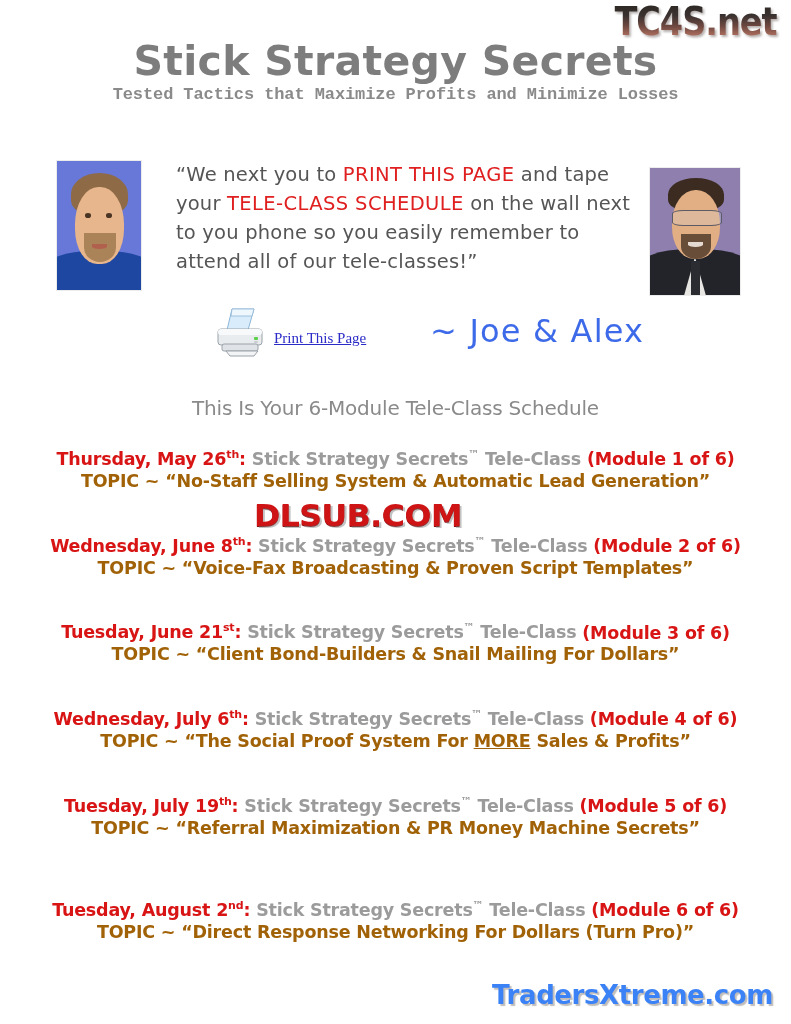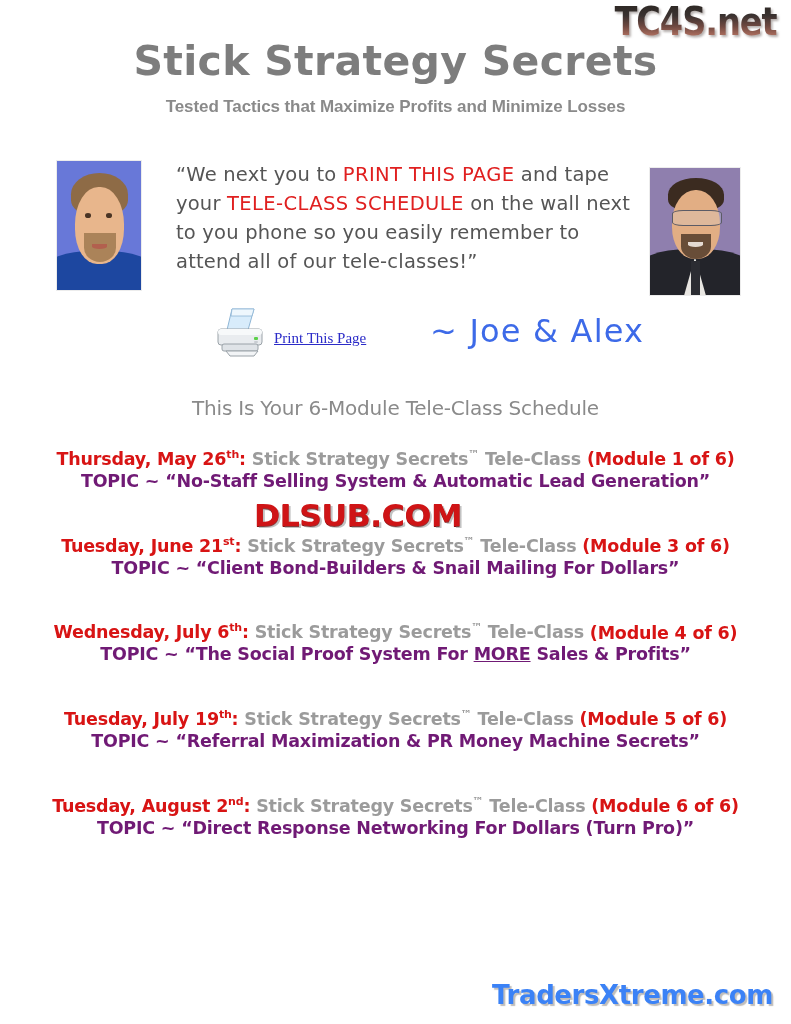--- a/index.html
+++ b/index.html
@@ -41,22 +41,22 @@
   #masthead { position: absolute; top: 40px; left: 0; width: 791px; text-align: center; }
   #page-title {
     font-family: "DejaVu Sans", sans-serif;
     font-size: 41px;
     font-weight: bold;
     color: #7d7d7d;
     letter-spacing: 0.3px;
     line-height: 1.05;
   }
   #page-subtitle {
-    margin-top: 14px;
-    font-family: Liberation Sans, sans-serif;
+    margin-top: 2px;
+    font-family: Liberation Mono, monospace;
     font-size: 17px;
     font-weight: bold;
     color: #8a8a8a;
     letter-spacing: -0.1px;
   }
 
   
   .photo {
     position: absolute;
     overflow: hidden;
@@ -155,34 +155,34 @@
   }
   .module-line1 .date { color: #d81414; }
   .module-line1 .sup { font-size: 11px; vertical-align: super; }
   .module-line1 .course { color: #9b9b9b; font-weight: bold; }
   .module-line1 .tm { font-size: 11px; vertical-align: super; }
   .module-line1 .modnum { color: #d81414; }
   .module-line2 {
     font-family: "DejaVu Sans", sans-serif;
     font-size: 17.5px;
     font-weight: bold;
-    color: #701a75;
+    color: #a16207;
     text-align: center;
     margin-top: 2px;
     letter-spacing: -0.2px;
     white-space: nowrap;
   }
   .module-line2 u { text-decoration: underline; }
 
   
   #module-list .module:nth-child(1) { margin-bottom: 44px; }
   #module-list .module:nth-child(2) { margin-bottom: 44px; }
   #module-list .module:nth-child(3) { margin-bottom: 44px; margin-top: 36px; }
   #module-list .module:nth-child(4) { margin-bottom: 44px; }
-  #module-list .module:nth-child(5) { margin-bottom: 44px; }
+  #module-list .module:nth-child(5) { margin-bottom: 61px; }
 
   
   #watermark {
     position: absolute;
     left: 256px;
     top: 497px;
     font-family: "DejaVu Sans", sans-serif;
     font-weight: bold;
     font-size: 31px;
     letter-spacing: -0.5px;
@@ -268,20 +268,24 @@
 <div id="signature">~ Joe &amp; Alex</div>
 
 <div id="schedule-heading">This Is Your 6-Module Tele-Class Schedule</div>
 
 <div id="module-list">
     <div class="module">
       <div class="module-line1"><span class="date">Thursday, May 26<span class="sup">th</span>:</span><span class="course"> Stick Strategy Secrets<span class="tm">™</span> Tele-Class </span><span class="modnum">(Module 1 of 6)</span></div>
       <div class="module-line2">TOPIC ~ “No-Staff Selling System &amp; Automatic Lead Generation”</div>
     </div>
     <div class="module">
+      <div class="module-line1"><span class="date">Wednesday, June 8<span class="sup">th</span>:</span><span class="course"> Stick Strategy Secrets<span class="tm">™</span> Tele-Class </span><span class="modnum">(Module 2 of 6)</span></div>
+      <div class="module-line2">TOPIC ~ “Voice-Fax Broadcasting &amp; Proven Script Templates”</div>
+    </div>
+    <div class="module">
       <div class="module-line1"><span class="date">Tuesday, June 21<span class="sup">st</span>:</span><span class="course"> Stick Strategy Secrets<span class="tm">™</span> Tele-Class </span><span class="modnum">(Module 3 of 6)</span></div>
       <div class="module-line2">TOPIC ~ “Client Bond-Builders &amp; Snail Mailing For Dollars”</div>
     </div>
     <div class="module">
       <div class="module-line1"><span class="date">Wednesday, July 6<span class="sup">th</span>:</span><span class="course"> Stick Strategy Secrets<span class="tm">™</span> Tele-Class </span><span class="modnum">(Module 4 of 6)</span></div>
       <div class="module-line2">TOPIC ~ “The Social Proof System For <u>MORE</u> Sales &amp; Profits”</div>
     </div>
     <div class="module">
       <div class="module-line1"><span class="date">Tuesday, July 19<span class="sup">th</span>:</span><span class="course"> Stick Strategy Secrets<span class="tm">™</span> Tele-Class </span><span class="modnum">(Module 5 of 6)</span></div>
       <div class="module-line2">TOPIC ~ “Referral Maximization &amp; PR Money Machine Secrets”</div>

